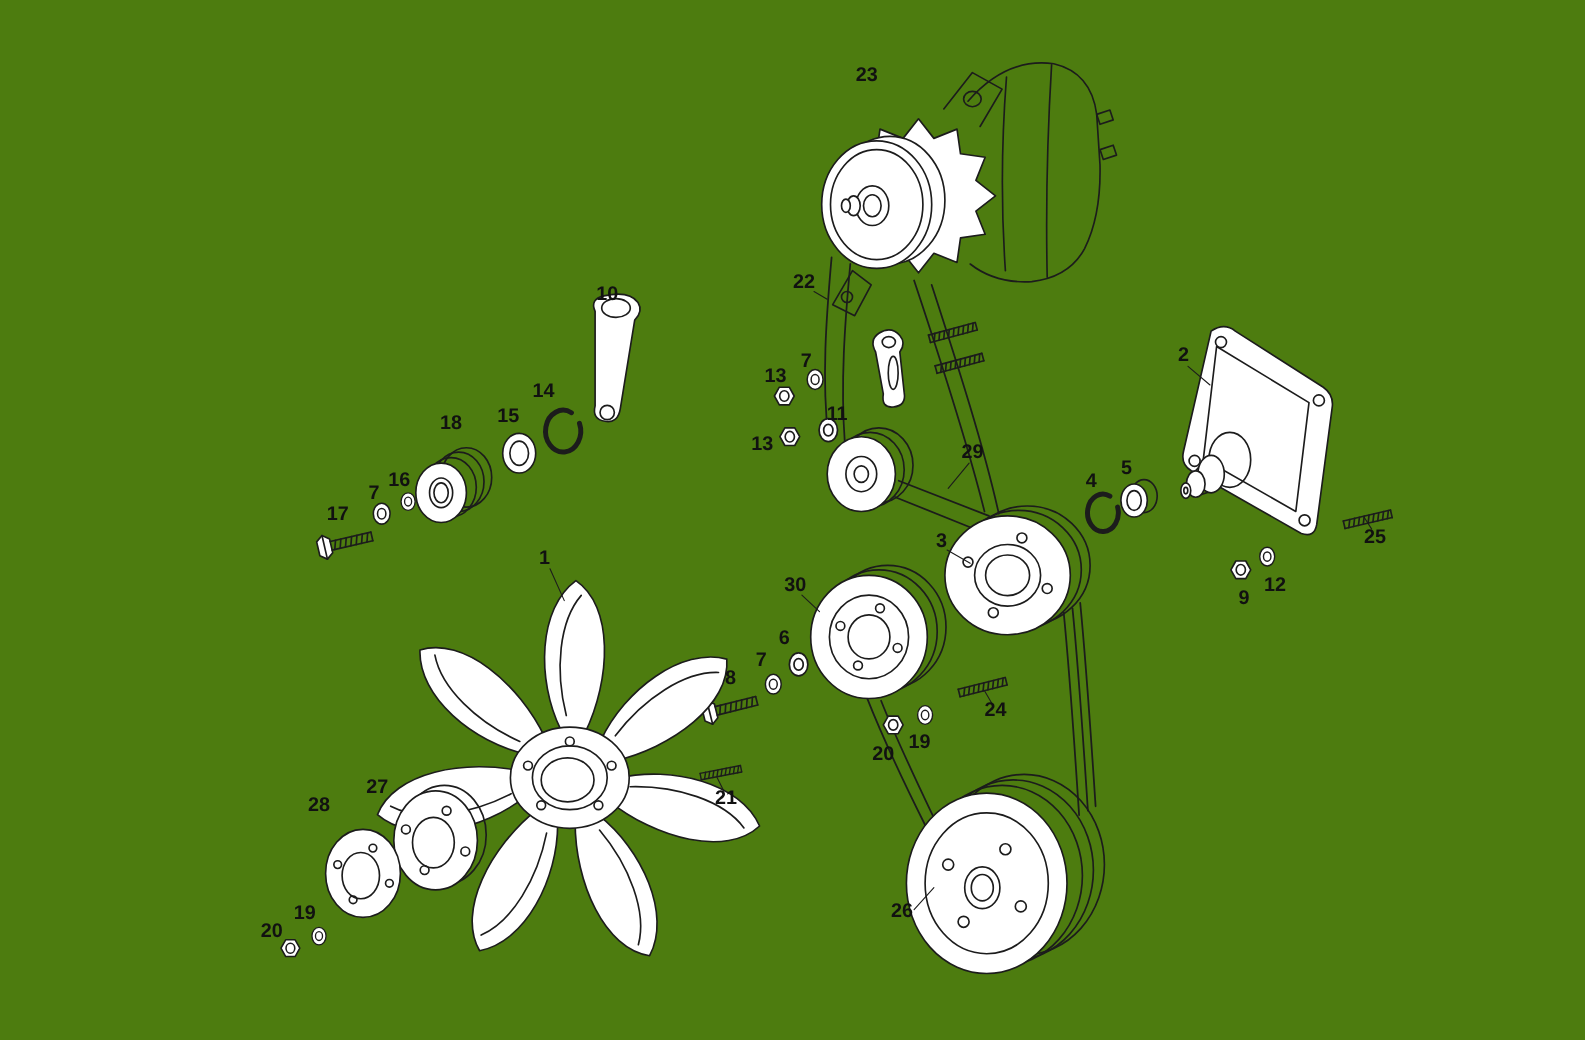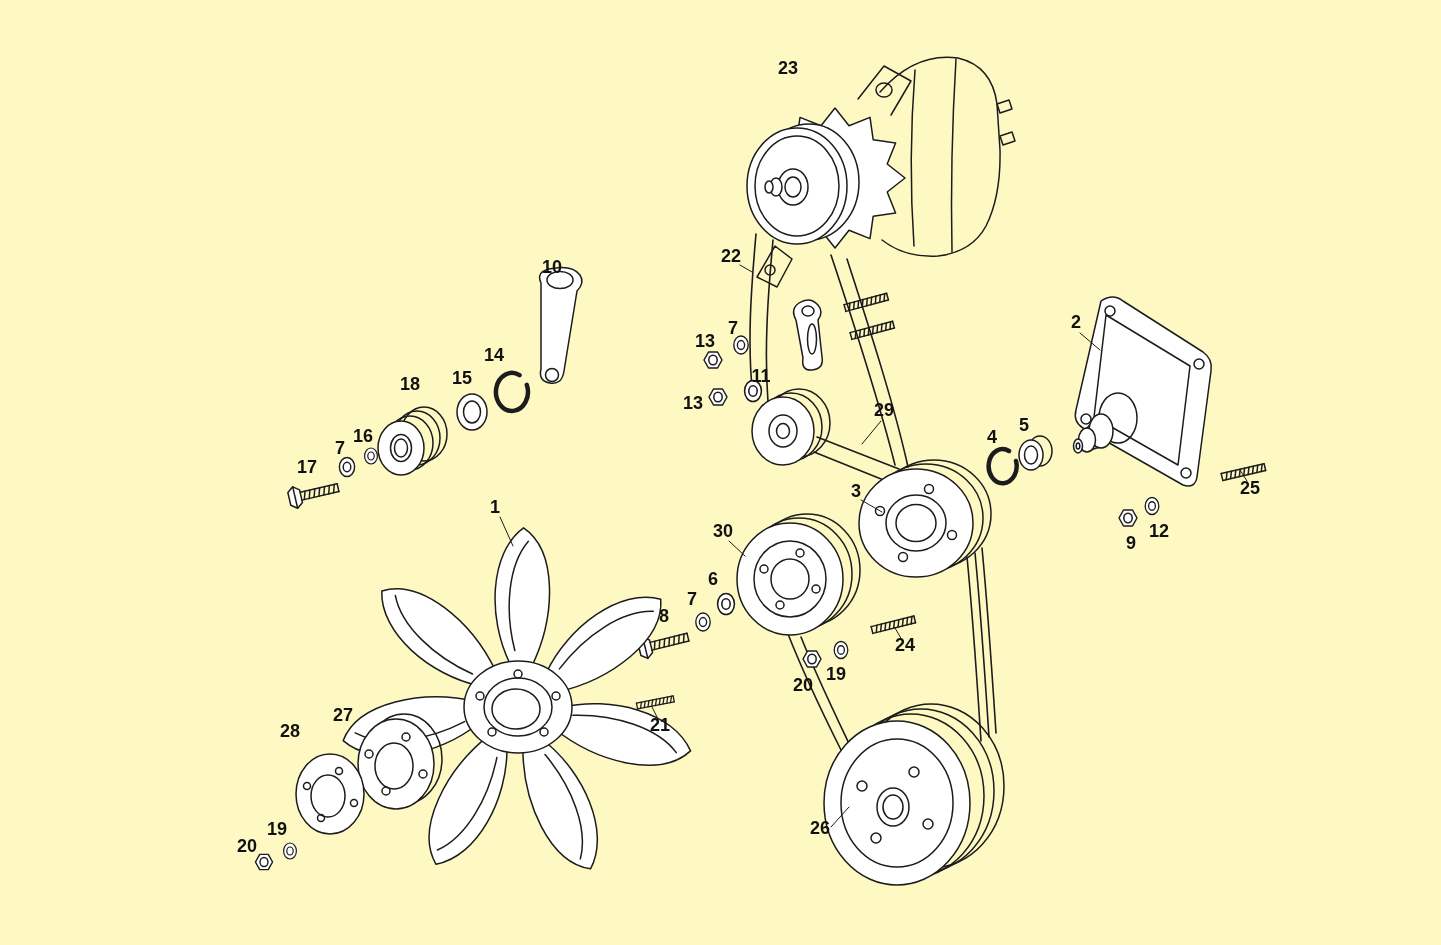--- a/index.html
+++ b/index.html
@@ -1,16 +1,16 @@
 <!DOCTYPE html>
 <html><head>
 <meta charset="utf-8">
 <style>
   html,body { margin:0; padding:0; background:#ffffff; }
-  .stage { position:relative; width:1441px; height:945px; background:#fef9c3; overflow:hidden;
+  .stage { position:relative; width:1441px; height:945px; background:#4d7c0f; overflow:hidden;
            font-family:"Liberation Sans", sans-serif; }
   svg { display:block; }
   .art   { stroke:#1c1c1c; stroke-width:1.5; fill:none; stroke-linecap:round; stroke-linejoin:round; }
   .solid { fill:#ffffff; }
   .thick { stroke-width:4.5; }
   .thin  { stroke-width:1; }
   .belt  { stroke-width:1.6; }
   .callout { font:bold 18px "Liberation Sans", sans-serif; fill:#111111; stroke:none; text-anchor:middle; }
 </style>
 </head>

